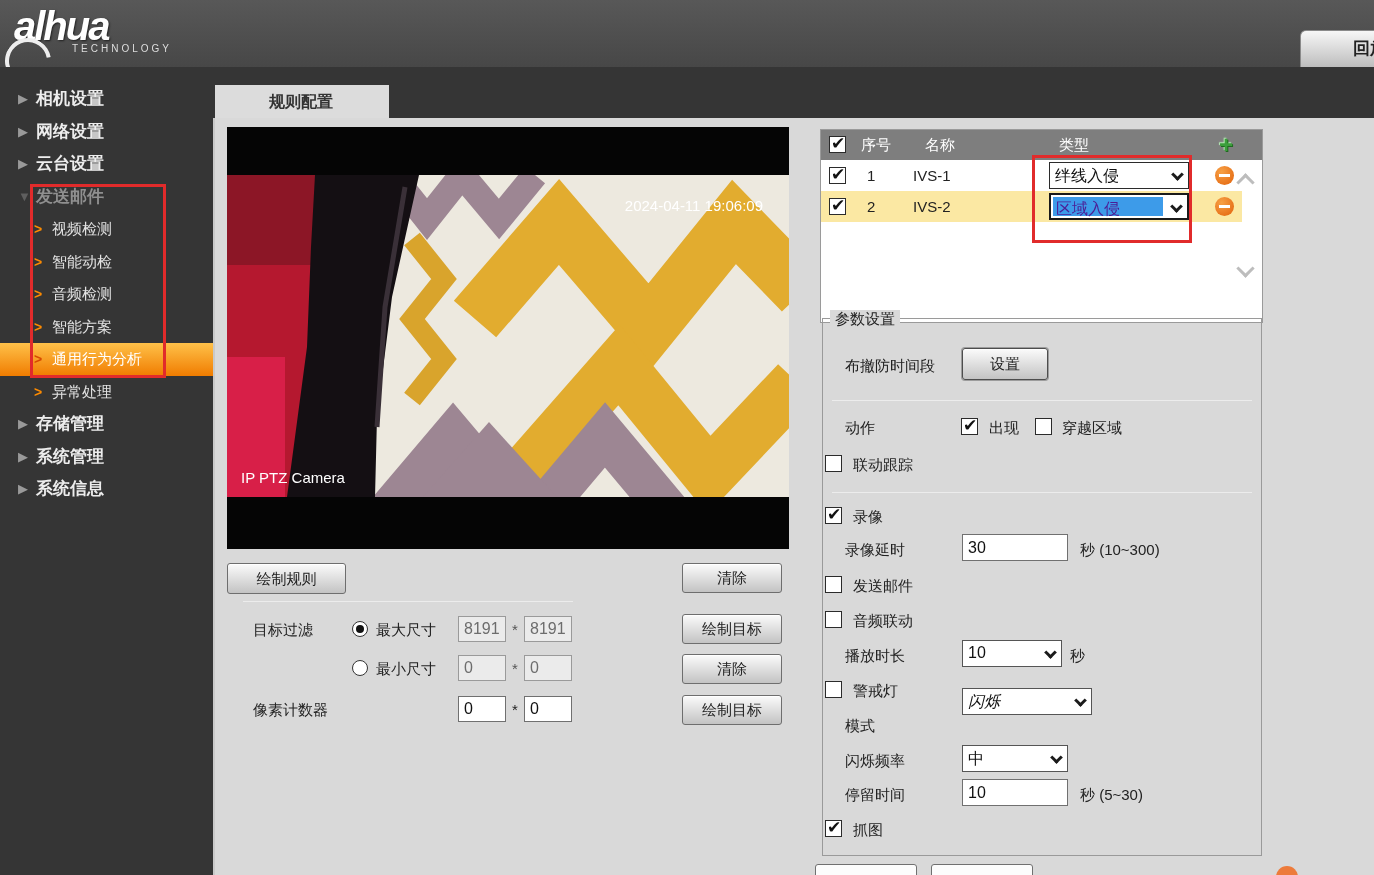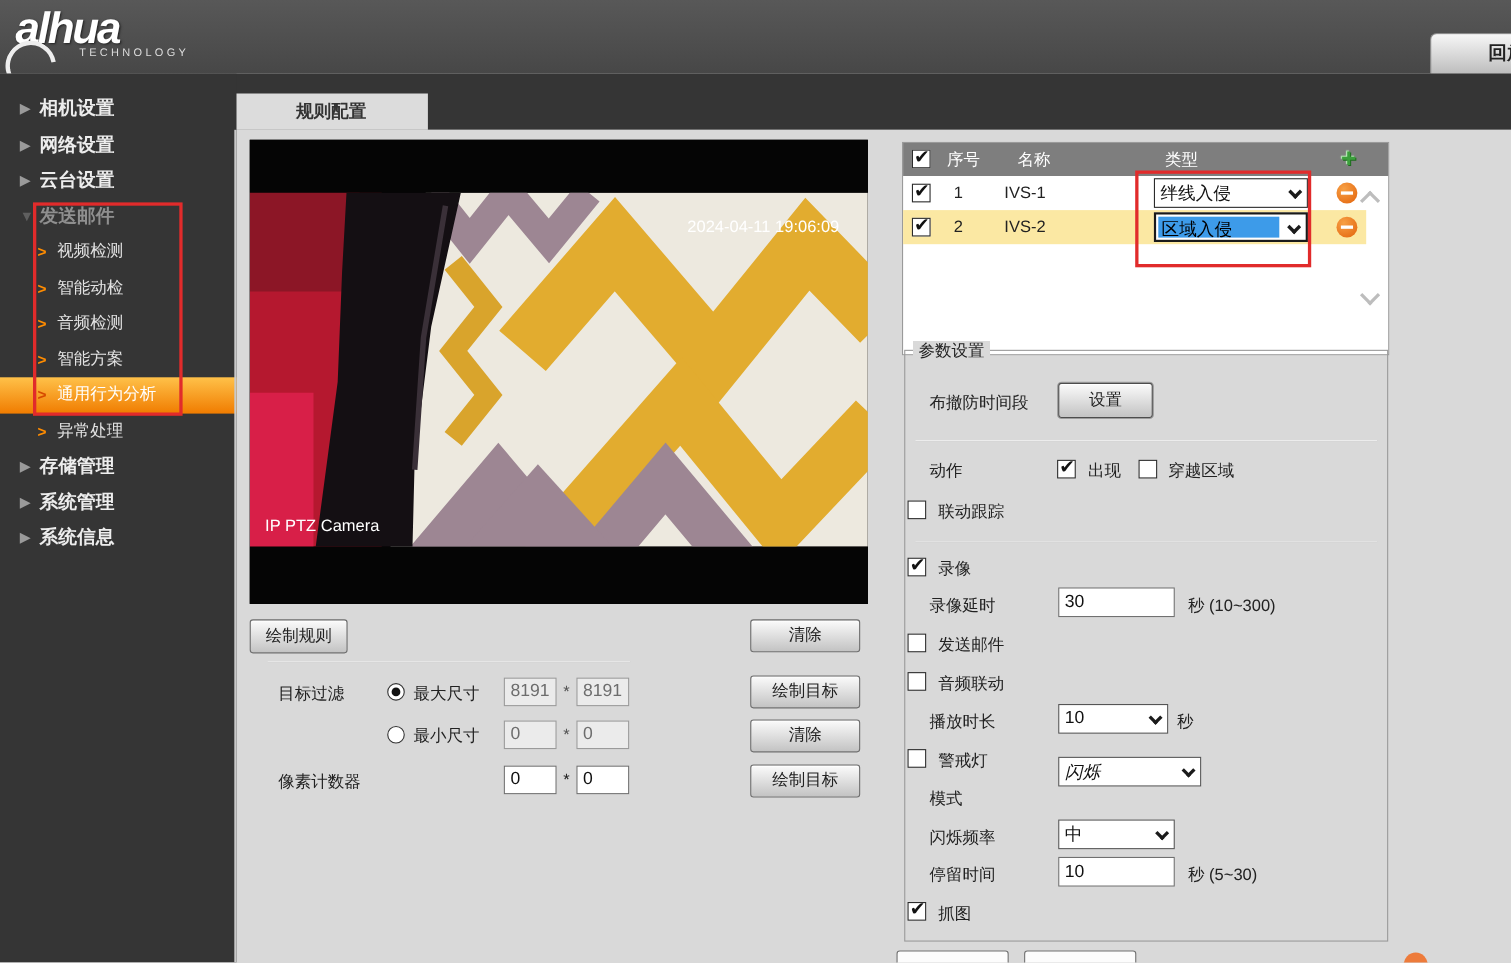--- a/index.html
+++ b/index.html
@@ -66,21 +66,21 @@
   
   .rtable { position:absolute; left:820px; top:129px; width:443px; height:194px; background:#fff; border:1px solid #9a9a9a; }
   .rt-header { position:absolute; left:0; top:0; width:441px; height:30px; background:#7E7E7E; color:#fff; font-size:15px; }
   .rt-header .cb { left:8px; top:6px; }
   .plus { position:absolute; left:398px; top:1px; font-size:24px; font-weight:bold; color:#3C9E3C;
     text-shadow: 1px 1px 0 #1e6b1e, -1px -1px 1px #b9f0b9; }
   .rt-row { position:absolute; left:0; width:441px; height:31px; font-size:15px; color:#222; }
   .rt-row .cb { left:8px; top:7px; }
   .rt-sel { top:2px; width:140px; }
   .hl { position:absolute; left:2px; top:2px; bottom:2px; width:110px; background:#3D9BE9; }
-  .hl span { position:relative; font-size:16px; color:#000000; left:3px; top:2px; }
+  .hl span { position:relative; font-size:16px; color:#4c1d95; left:3px; top:2px; }
   .minus { position:absolute; left:394px; top:6px; width:19px; height:19px; border-radius:50%;
     background: radial-gradient(circle at 35% 30%, #F7A045, #E2620B); }
   .minus::after { content:""; position:absolute; left:4px; top:8px; width:11px; height:3px; background:#fff; }
   .scroll-ch { position:absolute; width:13px; height:13px; border-right:3px solid #BDBDBD; border-bottom:3px solid #BDBDBD; }
   
   .pfield { position:absolute; left:822px; top:318px; width:440px; height:538px; border:1px solid #9A9A9A; }
   .plegend { position:absolute; left:830px; top:310px; background:#D9D9D9; padding:0 5px; font-size:15px; color:#222; }
   
   .redbox { position:absolute; border:3px solid #E12B2B; pointer-events:none; z-index:50; }
   .partialbtn { position:absolute; top:864px; width:102px; height:14px; background:#FCFCFC;
@@ -213,21 +213,21 @@
     <div class="sel rt-sel" style="left:228px;border:2px solid #1a1a1a;">
       <div class="hl"><span>区域入侵</span></div>
       <span class="arr"></span>
     </div>
     <div class="minus"></div>
   </div>
   <div class="scroll-ch" style="left:418px;top:46px;transform:rotate(-135deg);"></div>
   <div class="scroll-ch" style="left:418px;top:132px;transform:rotate(45deg);"></div>
 </div>
 
-<div class="gbtn" style="left:227px;top:563px;width:89px;height:31px;line-height:29px;">绘制规则</div>
+<div class="gbtn" style="left:227px;top:563px;width:119px;height:31px;line-height:29px;">绘制规则</div>
 <div class="gbtn" style="left:682px;top:563px;width:100px;height:30px;line-height:28px;">清除</div>
 <div class="divider" style="left:243px;top:601px;width:330px;"></div>
 
 <span class="lbl15" style="left:253px;top:621px;">目标过滤</span>
 <div class="radio on" style="left:352px;top:621px;"></div>
 <span class="lbl15" style="left:376px;top:621px;">最大尺寸</span>
 <input class="field" style="left: 458px; top: 616px; width: 48px;" disabled="" value="8191">
 <span class="lbl15" style="left:512px;top:621px;color:#555;">*</span>
 <input class="field" style="left: 524px; top: 616px; width: 48px;" disabled="" value="8191">
 

